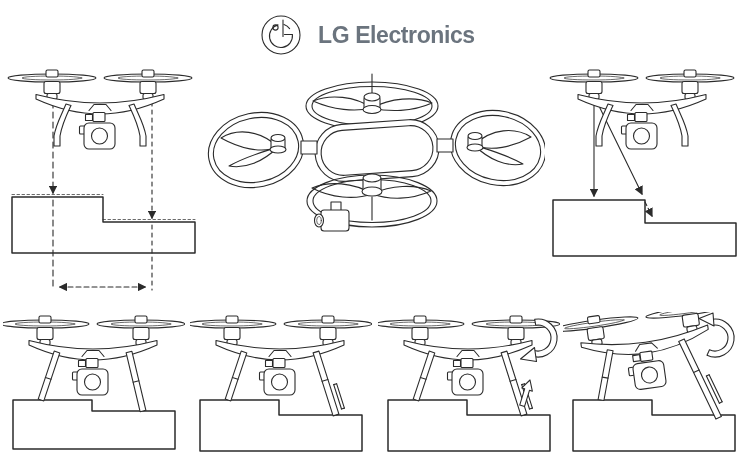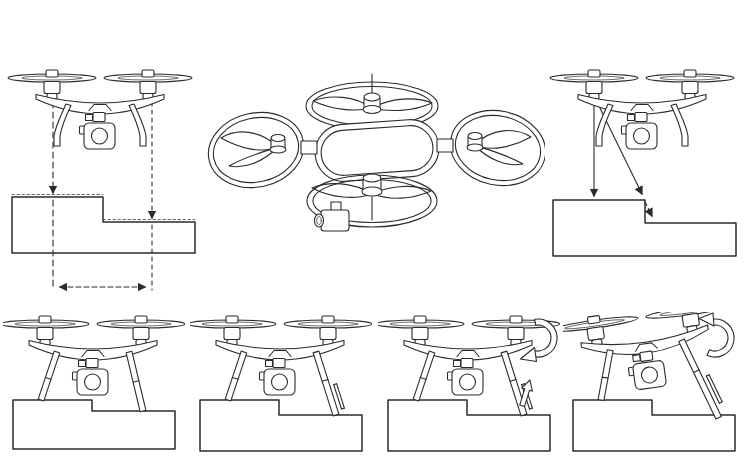--- a/index.html
+++ b/index.html
@@ -49,20 +49,33 @@
       </g>
 
       <g id="droneF">
         <use href="#droneCore"></use>
         <path d="M66,36 C61,48 56,56 54,68 L54,78 L60,78 L60,68 C62,56 67,46 71,37.5 Z" class="wf"></path>
         <path d="M134,36 C139,48 144,56 146,68 L146,78 L140,78 L140,68 C138,56 133,46 129,37.5 Z" class="wf"></path>
       </g>
     </defs>
   </svg>
 
+  <div class="hdr">
+    <svg class="logo-svg art" width="44" height="46">
+      <circle cx="23" cy="23" r="19" stroke="none" fill="#c30c4e"></circle>
+      <g stroke="#ffffff" stroke-width="2.2" fill="none" stroke-linecap="round">
+        <path d="M34.4,22.9 A11.5,11.5 0 1 1 20,12.9" stroke-linecap="butt"></path>
+        <path d="M26,12.4 A11.5,11.5 0 0 1 31.6,16.6" stroke-linecap="butt"></path>
+        <line x1="25" y1="8" x2="25" y2="24.5"></line>
+        <line x1="34.4" y1="22.5" x2="26.5" y2="22.5"></line>
+      </g>
+      <circle cx="17.5" cy="15.5" r="2.6" fill="#ffffff" stroke="none"></circle>
+    </svg>
+    <span class="logo-text">LG Electronics</span>
+  </div>
 
   <svg class="panel art" style="left:5px;top:68px" width="200" height="230" viewBox="0 0 200 230">
     <g>
       <polygon points="7,129 98,129 98,154 190,154 190,185 7,185" class="blk"></polygon>
       <line x1="7" y1="126.5" x2="98" y2="126.5" stroke-dasharray="2.5,2.5" class="thin"></line>
       <line x1="98" y1="151.5" x2="190" y2="151.5" stroke-dasharray="2.5,2.5" class="thin"></line>
     </g>
     <g>
       <line x1="48" y1="34" x2="48" y2="125" stroke-dasharray="6,4" marker-end="url(#ah)"></line>
       <line x1="48" y1="132" x2="48" y2="222" stroke-dasharray="6,4"></line>

